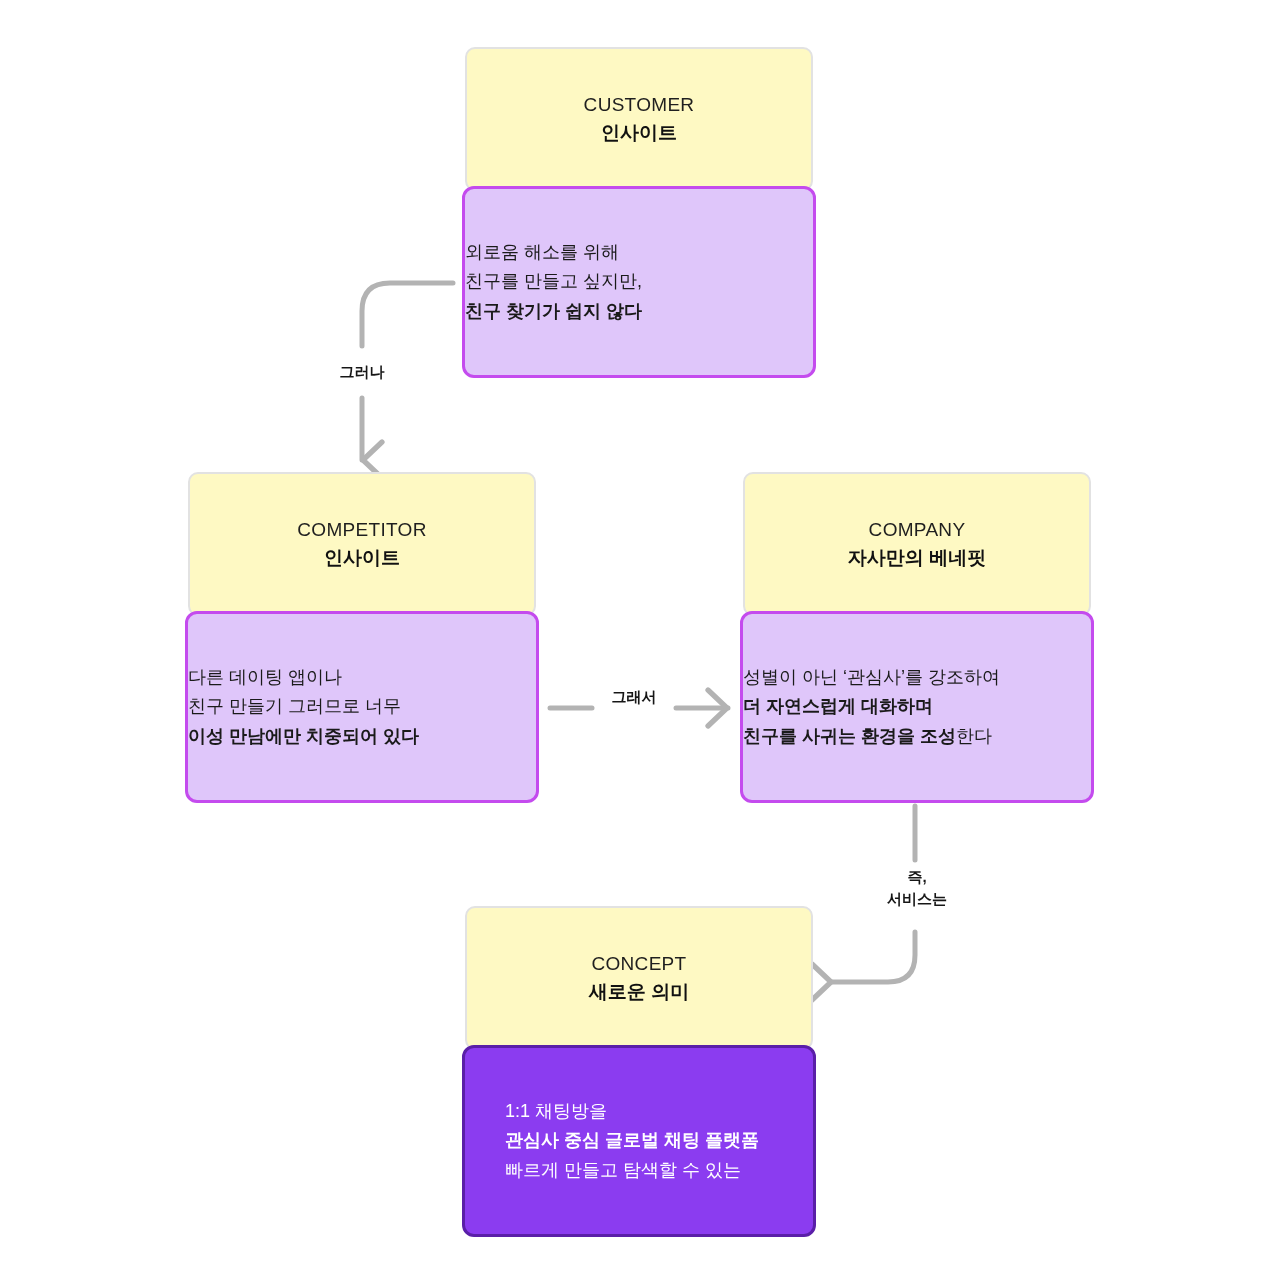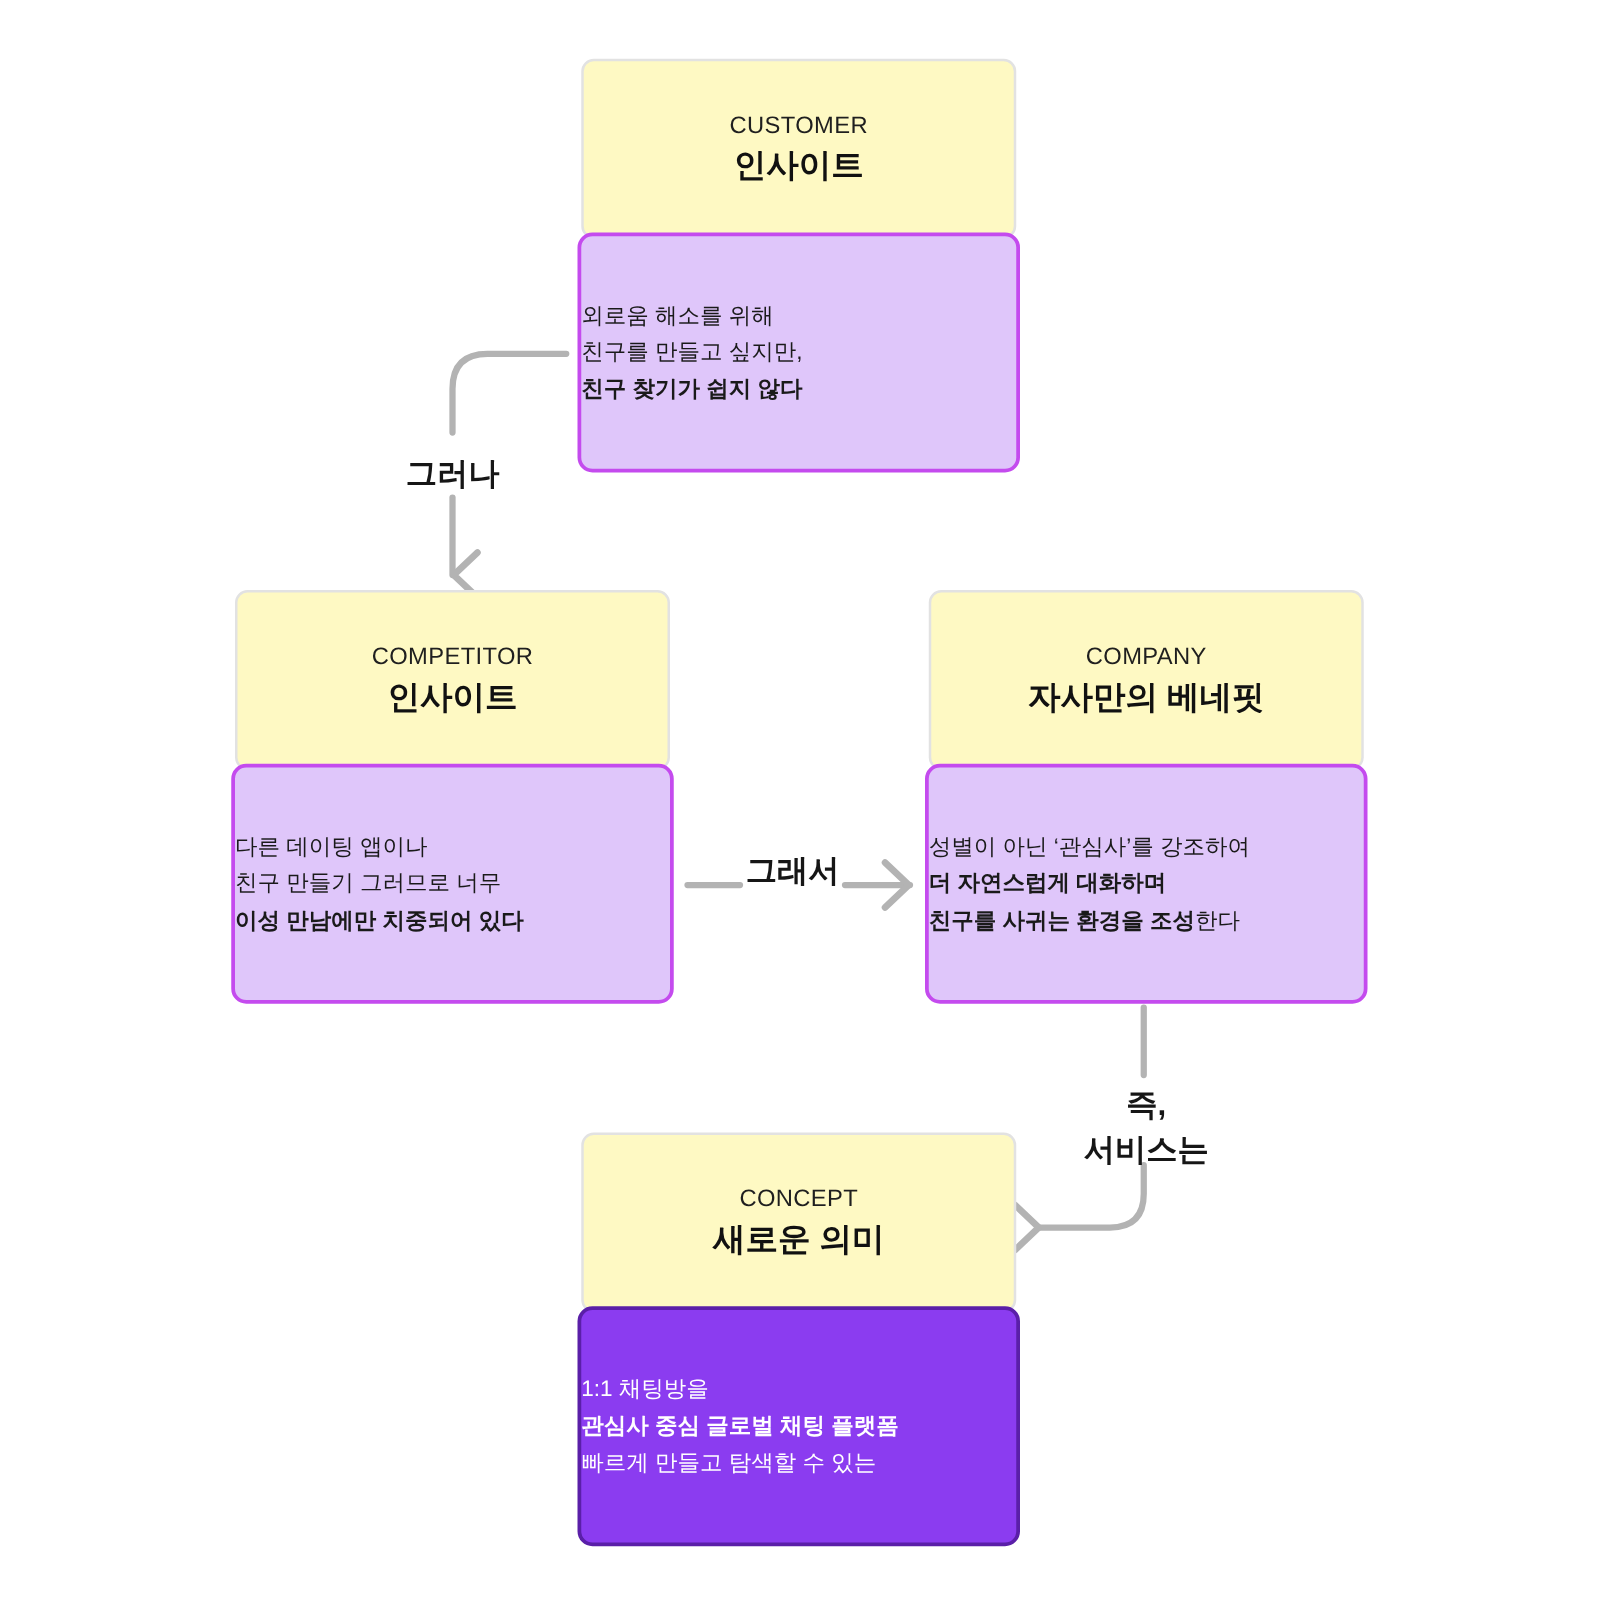--- a/index.html
+++ b/index.html
@@ -45,21 +45,21 @@
 
   .node-head .eyebrow {
     font-size: 19px;
     font-weight: 400;
     letter-spacing: 0.3px;
     color: #1f1f1f;
     line-height: 1.35;
   }
 
   .node-head .subtitle {
-    font-size: 26px;
+    font-size: 19px;
     font-weight: 700;
     color: #111111;
     line-height: 1.35;
     margin-top: 2px;
   }
 
   .node-body {
     position: absolute;
     left: 0;
     box-sizing: border-box;
@@ -75,38 +75,39 @@
   .node-body.light {
     background: #dfc6fa;
     border: 3px solid #c44bee;
     color: #1a1a1a;
   }
 
   .node-body.strong {
     background: #8b3cf0;
     border: 3px solid #5a1fa8;
     color: #ffffff;
+    padding-left: 40px;
   }
 
   .node-body .line {
     font-size: 18px;
     font-weight: 400;
     line-height: 1.62;
     white-space: nowrap;
   }
 
   .node-body .line.b,
   .node-body .line b {
     font-weight: 700;
   }
 
   
   .conn-label {
     position: absolute;
-    font-size: 25px;
+    font-size: 15px;
     font-weight: 700;
     color: #161616;
     line-height: 1.45;
     text-align: center;
     white-space: nowrap;
     z-index: 3;
   }
 
   svg.links {
     position: absolute;

